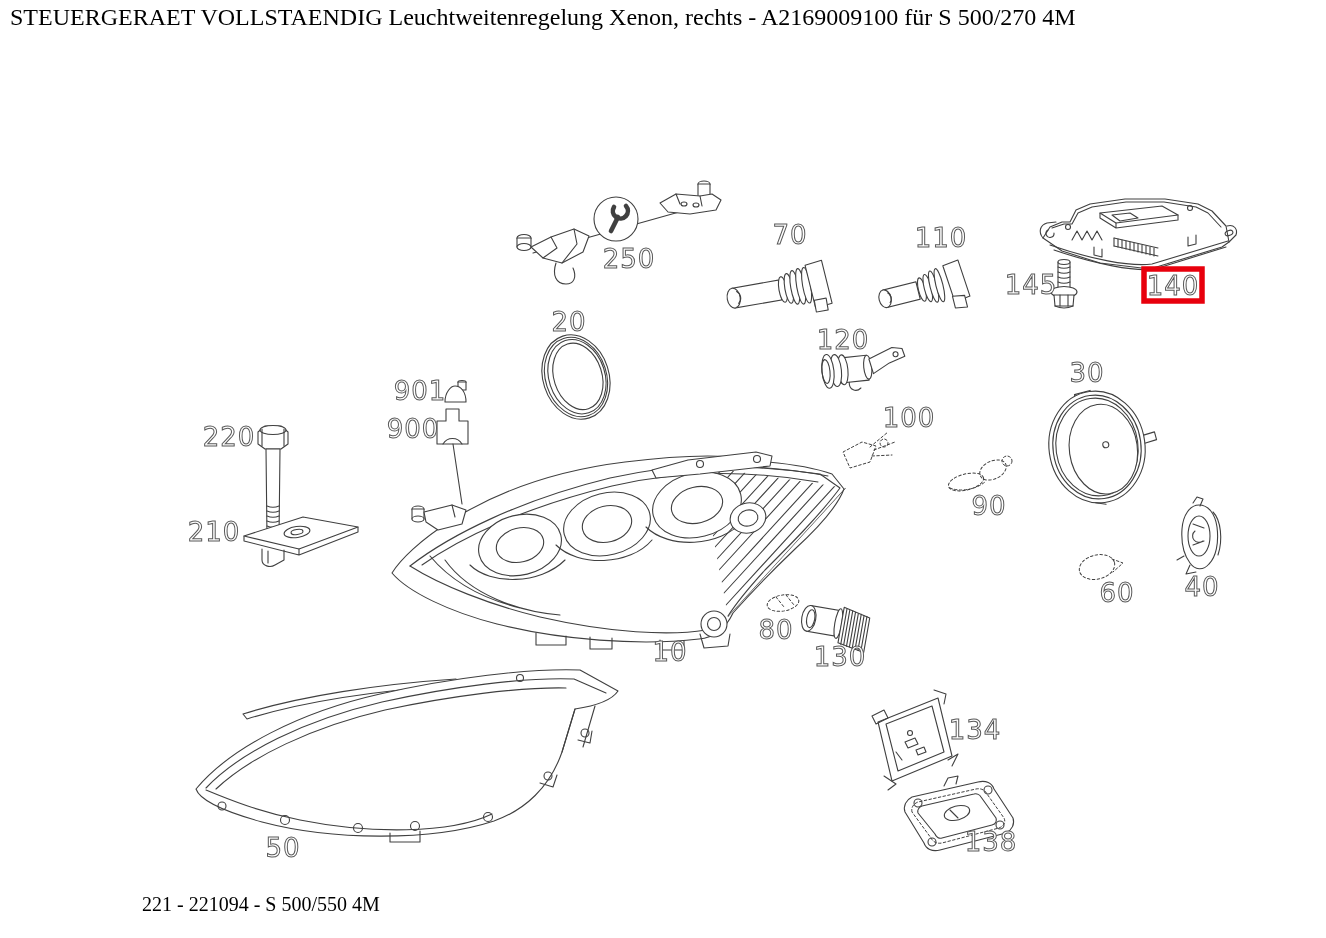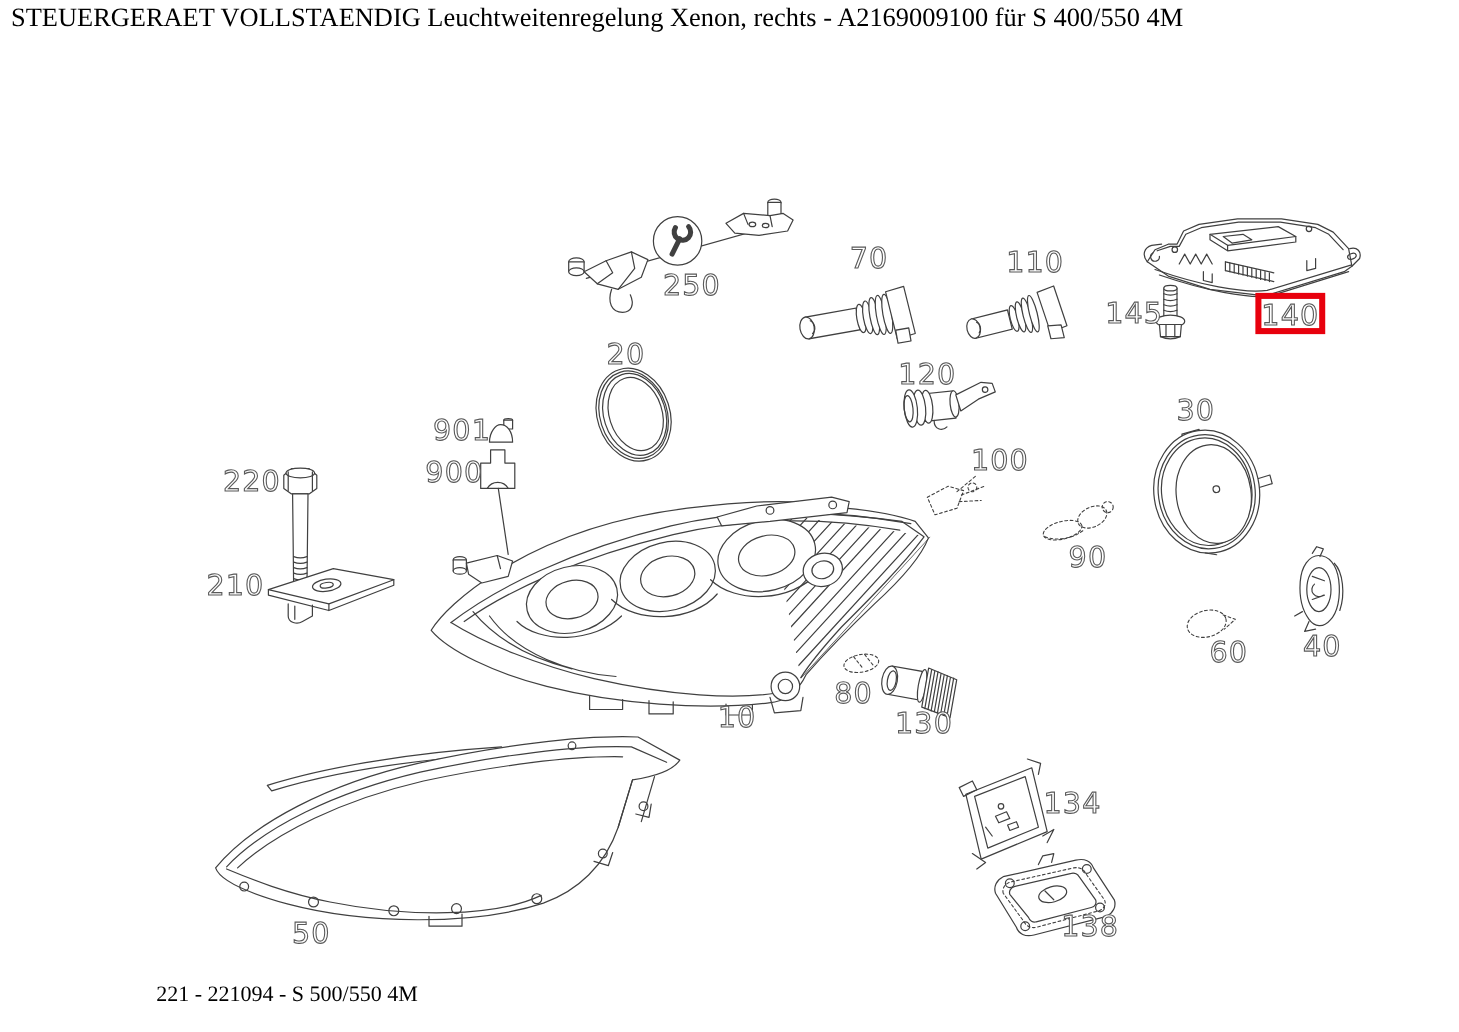--- a/index.html
+++ b/index.html
@@ -14,21 +14,21 @@
   .art .dashed{stroke-dasharray:2.5 2.3;stroke-width:1;}
   .art .thick{stroke-width:4.6;}
   .labels text{font-family:"DejaVu Sans", sans-serif;font-size:26px;letter-spacing:1px;
       fill:#ffffff;stroke:#5a5a5a;stroke-width:1;text-anchor:middle;}
   .hlbox{fill:#ffffff;stroke-width:5.5;}
 </style>
 </head>
 <body>
 
 <div class="stage">
-  <div class="title">STEUERGERAET VOLLSTAENDIG Leuchtweitenregelung Xenon, rechts - A2169009100 für S 400/550 4M</div>
+  <div class="title">STEUERGERAET VOLLSTAENDIG Leuchtweitenregelung Xenon, rechts - A2169009100 für S 500/270 4M</div>
 
   <svg class="diagram" width="1326" height="938" viewBox="0 0 1326 938">
     <defs>
       <clipPath id="grille">
           <polygon points="700,466 846,488 728,617"></polygon>
         </clipPath>
     </defs>
 
     <g class="art">
 

